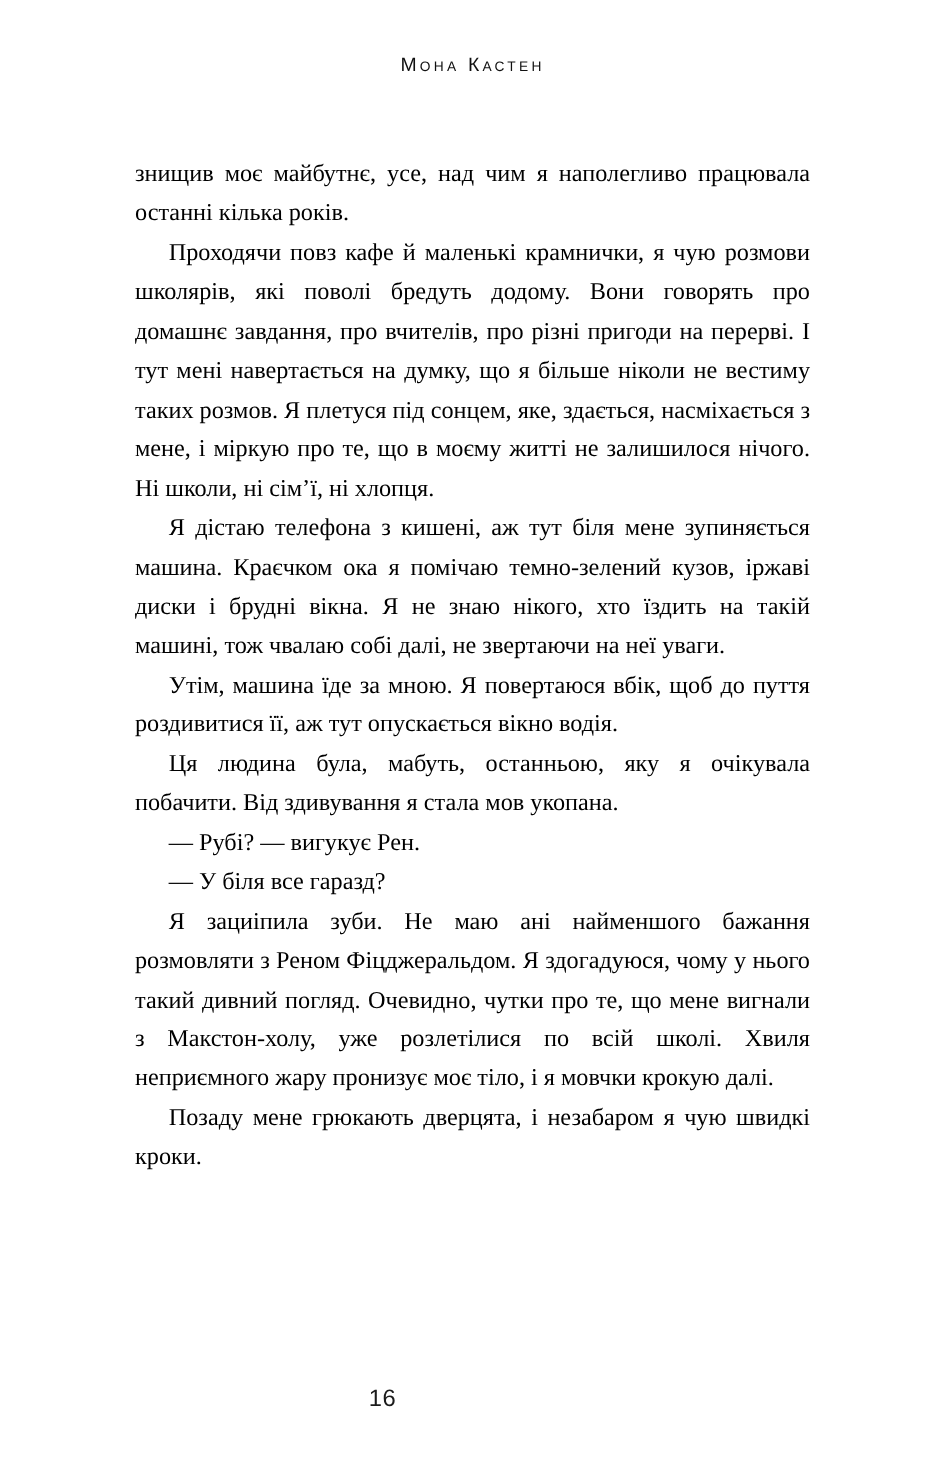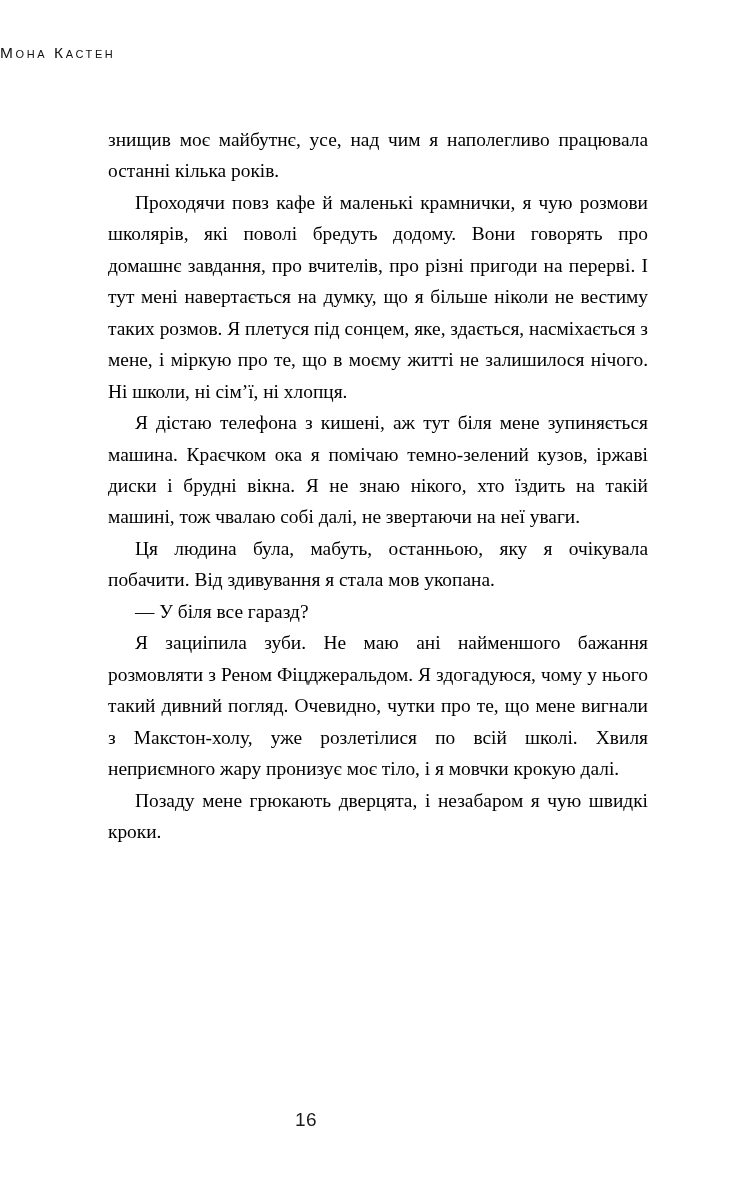--- a/index.html
+++ b/index.html
@@ -25,21 +25,21 @@
     height: 1181px;
     background: #ffffff;
   }
 
   
   .running-head {
     position: absolute;
     top: 43px;
     left: 0;
     width: 756px;
-    text-align: left;
+    text-align: center;
     font-family: "Liberation Sans", "DejaVu Sans", sans-serif;
     font-size: 15.5px;
     line-height: 20px;
     font-variant: small-caps;
     text-transform: lowercase;
     letter-spacing: 2.6px;
     color: #101010;
     white-space: nowrap;
   }
   
@@ -90,21 +90,23 @@
 <body style="background: rgb(255, 255, 255); color: rgb(0, 0, 0);">
 
 <div class="page">
 
   <div class="running-head raw">Мона Кастен</div>
 
   <div class="textblock">
       <p class="para noindent">знищив моє майбутнє, усе, над чим я наполегливо працювала останні кілька років.</p>
       <p class="para">Проходячи повз кафе й маленькі крамнички, я чую розмови школярів, які поволі бредуть додому. Вони говорять про домашнє завдання, про вчителів, про різні пригоди на перерві. І тут мені навертається на думку, що я більше ніколи не вестиму таких розмов. Я плетуся під сонцем, яке, здається, насміхається з мене, і міркую про те, що в моєму житті не залишилося нічого. Ні школи, ні сім’ї, ні хлопця.</p>
       <p class="para">Я дістаю телефона з кишені, аж тут біля мене зупиняється машина. Краєчком ока я помічаю темно-зелений кузов, іржаві диски і брудні вікна. Я не знаю нікого, хто їздить на такій машині, тож чвалаю собі далі, не звертаючи на неї уваги.</p>
+      <p class="para">Утім, машина їде за мною. Я повертаюся вбік, щоб до пуття роздивитися її, аж тут опускається вікно водія.</p>
       <p class="para">Ця людина була, мабуть, останньою, яку я очікувала побачити. Від здивування я стала мов укопана.</p>
+      <p class="para">— Рубі? — вигукує Рен.</p>
       <p class="para">— У біля все гаразд?</p>
       <p class="para">Я зациіпила зуби. Не маю ані найменшого бажання розмовляти з Реном Фіцджеральдом. Я здогадуюся, чому у нього такий дивний погляд. Очевидно, чутки про те, що мене вигнали з Макстон-холу, уже розлетілися по всій школі. Хвиля неприємного жару пронизує моє тіло, і я мовчки крокую далі.</p>
       <p class="para">Позаду мене грюкають дверцята, і незабаром я чую швидкі кроки.</p>
     </div>
 
   <div class="folio">16</div>
 
 </div>
 
 </body></html>

